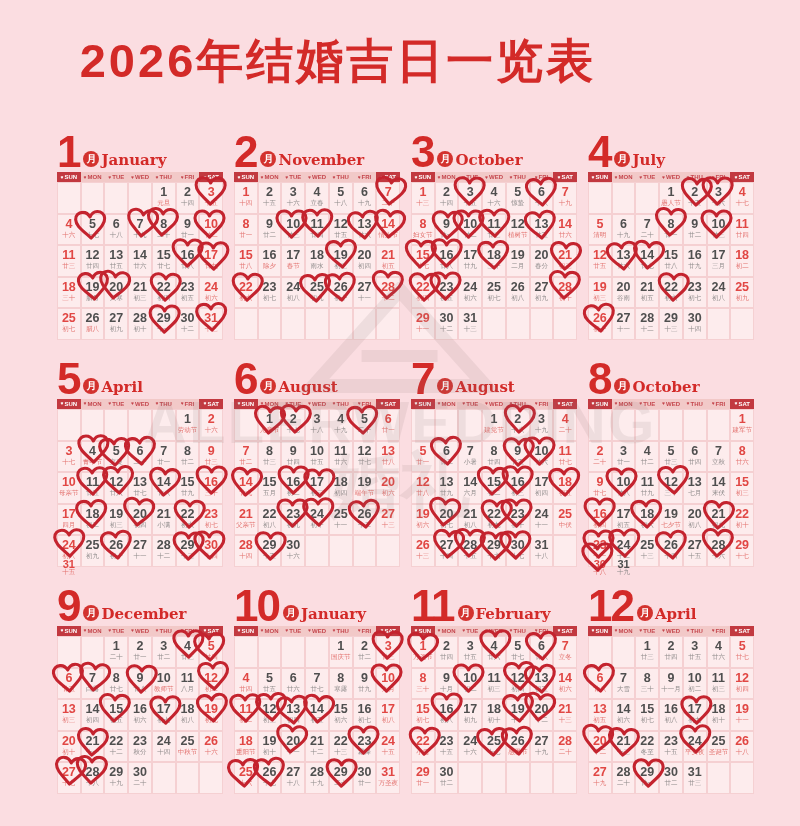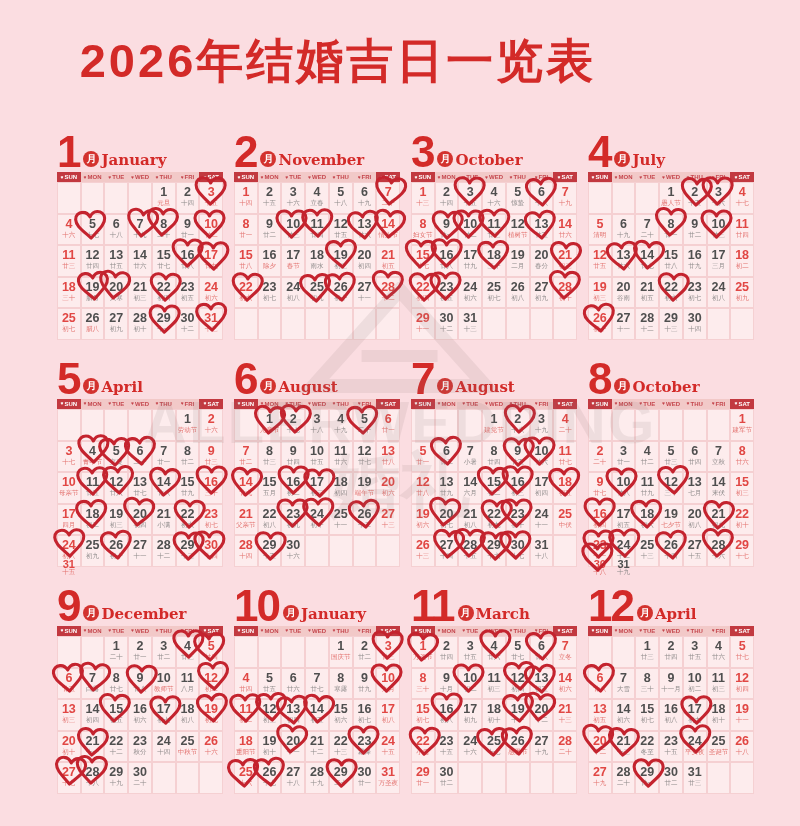--- a/index.html
+++ b/index.html
@@ -2666,21 +2666,21 @@
         </svg>
         <svg class="heart" width="33" height="31" viewBox="0 0 34 32" style="left: 91.2143px; top: 122.4px; transform: rotate(1deg);">
           <path d="M17 29C8 20 2 15.5 2 9.2 2 4.6 5.6 2 9.4 2c3.3 0 6 2 7.6 5.2C18.6 4 21.3 2 24.6 2 28.4 2 32 4.6 32 9.2c0 6.3-6 10.8-15 19.8z" fill="none" stroke="#c4232e" stroke-width="3.2" stroke-linejoin="round"></path>
         </svg>
       </div>
     </div>
     <div class="month">
       <div class="mhead">
         <span class="mnum">11</span>
         <span class="mbadge">月</span>
-        <span class="mname">March</span>
+        <span class="mname">February</span>
       </div>
       <div class="wbar">
         <span class="wseg end">
           <span class="wheart">♥</span>
           <span class="wlabel">SUN</span>
         </span>
         <span class="wseg mid">
           <span class="wheart">♥</span>
           <span class="wlabel">MON</span>
         </span>

